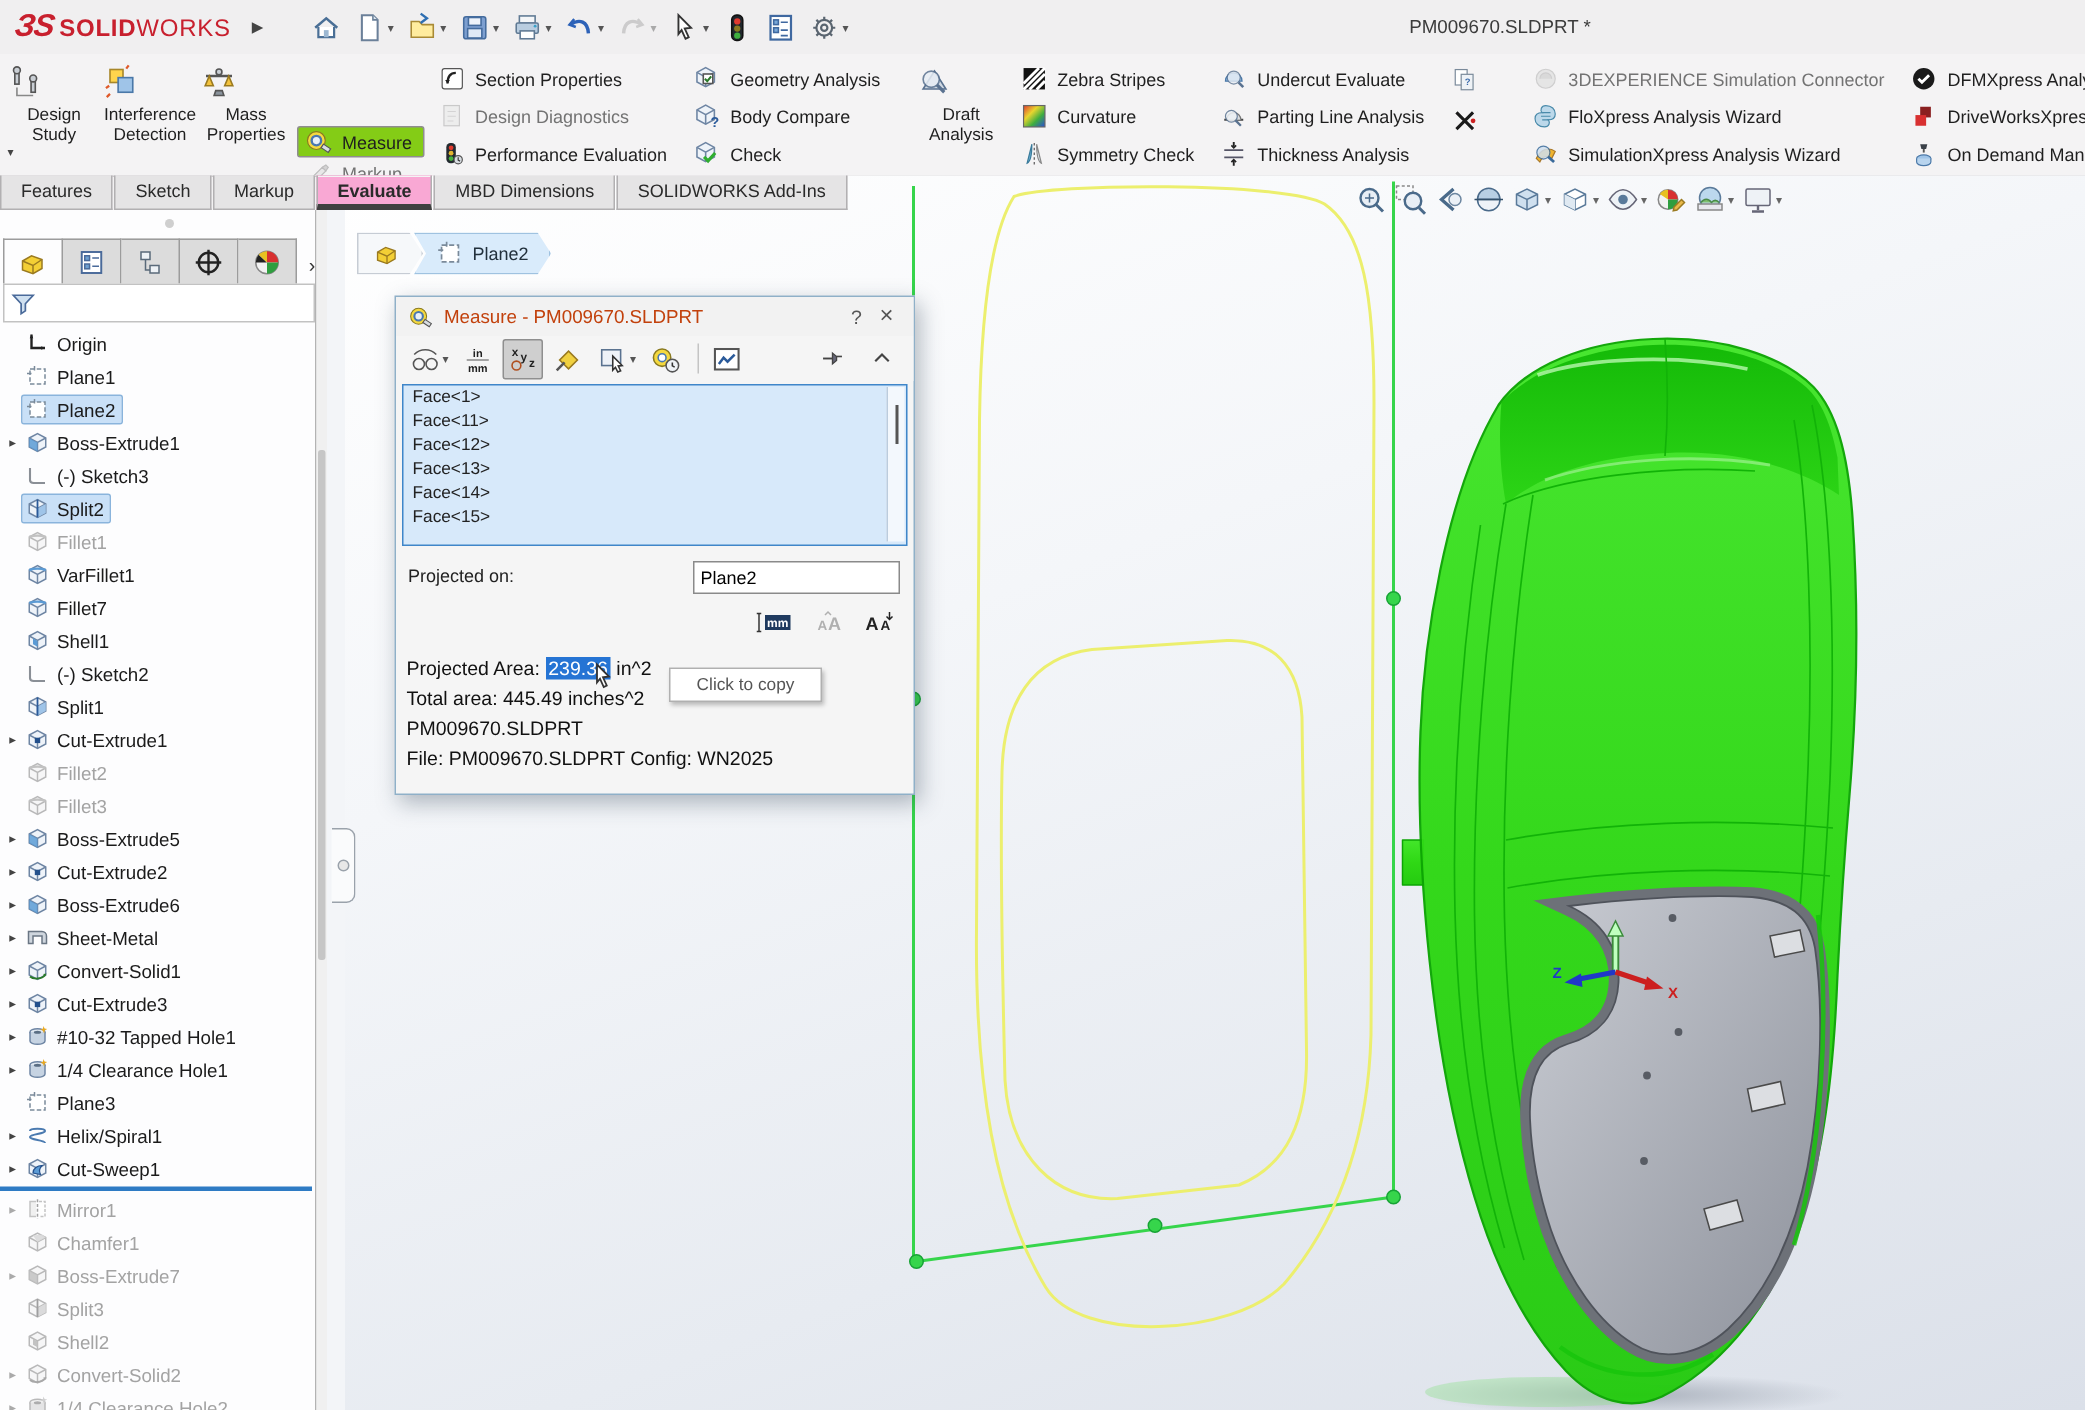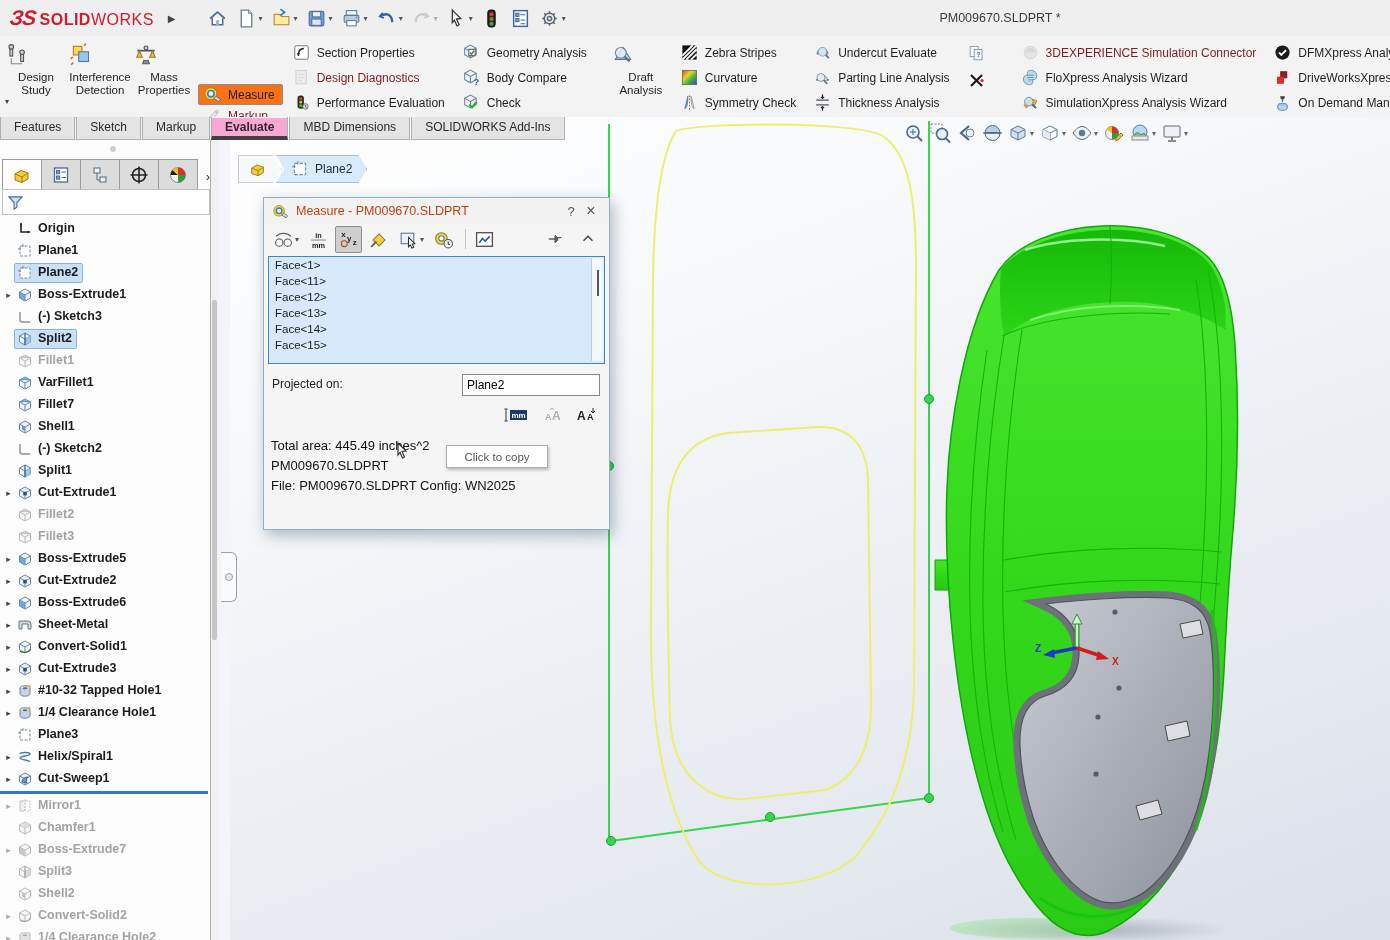--- a/index.html
+++ b/index.html
@@ -24,22 +24,22 @@
   .ribbon{position:absolute;left:0;top:36px;width:1390px;height:81px;background:#f4f3f4;border-bottom:1px solid #cac8ca;display:flex;align-items:stretch;padding-left:4px;overflow:hidden;}
   .rgroup{display:flex;align-items:stretch;}
   .rlarge{width:62px;margin:2px 1px;display:flex;flex-direction:column;align-items:flex-start;justify-content:flex-start;padding-top:4px;border-radius:2px;}
   .rlarge .icon{width:26px;height:26px;}
   .rlarge .lbl{font-size:11.5px;line-height:12.5px;text-align:center;margin-top:3px;color:#1f1f1f;}
   .rlarge .caret{font-size:8px;color:#444;margin-top:1px;}
   .rcol{display:flex;flex-direction:column;justify-content:flex-start;margin:2px 2px;padding-top:2px;}
   .rbtn{display:flex;align-items:center;height:25px;padding:0 7px 0 4px;border:1px solid transparent;border-radius:2px;white-space:nowrap;}
   .rbtn .icon{width:19px;height:19px;margin-right:6px;}
   .rbtn .lbl{font-size:12px;color:#1f1f1f;}
-  .rbtn.active{background:#f97316;border-color:#8f8d8f;margin-top:44px;}
-  .rbtn.dis .lbl{color:#7f1d1d;}
+  .rbtn.active{background:#84cc16;border-color:#8f8d8f;margin-top:44px;}
+  .rbtn.dis .lbl{color:#737373;}
   .rbtn.dis .icon{filter:grayscale(1);opacity:.5;}
   .rdivider{width:1px;background:#c9c7c9;margin:5px 6px;}
   
   .tabbar{position:absolute;left:0;top:117px;height:23px;display:flex;z-index:6;}
   .ctab{padding:3px 13px 4px;font-size:12px;color:#2a2a2a;background:#e5e4e5;border:1px solid #b2b0b2;border-top:none;margin-right:1px;white-space:nowrap;}
   .ctab.active{background:#f9a8d4;font-weight:bold;border-top:none;border-bottom:4px solid #404040;box-shadow:0 1px 0 #f4f3f4 inset;}
   
   .viewport{position:absolute;left:230px;top:117px;width:1160px;height:823px;
     background:linear-gradient(160deg,#ffffff 0%,#f4f6f9 35%,#e7ebf1 70%,#dbe0e9 100%);overflow:hidden;}
   .scene{position:absolute;left:0;top:0;z-index:1;}
@@ -98,21 +98,21 @@
   .ptab:first-child{border-left:1px solid #9c9c9c;}
   .ptab.active{background:#fdfdfe;border-bottom-color:#fdfdfe;}
   .ptab .icon{width:20px;height:20px;}
   .ptab-more{width:20px;height:30px;display:flex;align-items:center;justify-content:center;font-size:13px;color:#333;}
   .filterbar{position:absolute;left:2px;top:49px;width:202px;height:24px;background:#fff;border:1px solid #c2c2c2;display:flex;align-items:center;padding-left:4px;}
   .filterbar .icon{width:17px;height:17px;}
   .tree{position:absolute;left:0;top:78px;width:208px;}
   .trow{height:22px;display:flex;align-items:center;}
   .trow .arrow{width:13px;text-align:center;font-size:9px;color:#444;margin-left:2px;}
   .trow .arrow.dim{color:#aaa;}
-  .tsel{display:flex;align-items:flex-start;padding:1px 4px 1px 2px;border-radius:1px;font-weight:bold;}
+  .tsel{display:flex;align-items:flex-end;padding:1px 4px 1px 2px;border-radius:1px;}
   .tsel.on{background:var(--c-tree_sel);outline:1px solid #8ab4dc;}
   .trow .icon{width:16px;height:16px;margin-right:5px;}
   .trow .lbl{font-size:12.5px;color:#1b1b1b;}
   .trow.dis .lbl{color:#a3a3a3;}
   .trow.dis .icon{filter:grayscale(1);opacity:.55;}
   .rollback{height:5px;display:flex;align-items:center;}
   .rollback .bar{height:3px;width:208px;background:var(--c-rollback_blue);}
   .tree-scroll{position:absolute;left:211px;top:0;width:7px;height:800px;background:#f0f0f0;}
   .tree-thumb{position:absolute;left:1px;top:160px;width:5px;height:340px;background:#c6c6c6;border-radius:2px;}
   .splitter{position:absolute;left:221px;top:412px;width:15px;height:48px;background:#fafbfc;border:1px solid #9aa2ab;border-left:none;border-radius:0 6px 6px 0;}
@@ -913,20 +913,21 @@
           </span>
         <span class="icon fmt-a" id="ic-fi">
             <svg viewBox="0 0 22 18">
               <text x="1" y="14" font-size="12" fill="#222" font-weight="bold">A</text>
               <text x="11" y="14" font-size="9" fill="#222" font-weight="bold">A</text>
               <path d="M17 2v5M15 5l2 2 2-2" stroke="#222" fill="none"></path>
             </svg>
           </span>
       </div>
       <div class="results">
+        <div><span>Projected Area:</span> <span class="valchip">239.36</span> <span>in^2</span></div>
         <div>Total area: 445.49 inches^2</div>
         <div>PM009670.SLDPRT</div>
         <div>File: PM009670.SLDPRT Config: WN2025</div>
       </div>
       <div class="tooltip">Click to copy</div>
       <span class="cursor-arrow icon" id="ic-cursor">
           <svg viewBox="0 0 20 20">
             <path d="M6 2 14 10 10 10.5 12.5 16 10.5 17 8 11.5 6 14 Z" fill="#fff" stroke="#333" stroke-width="1.2"></path>
           </svg>
         </span>

